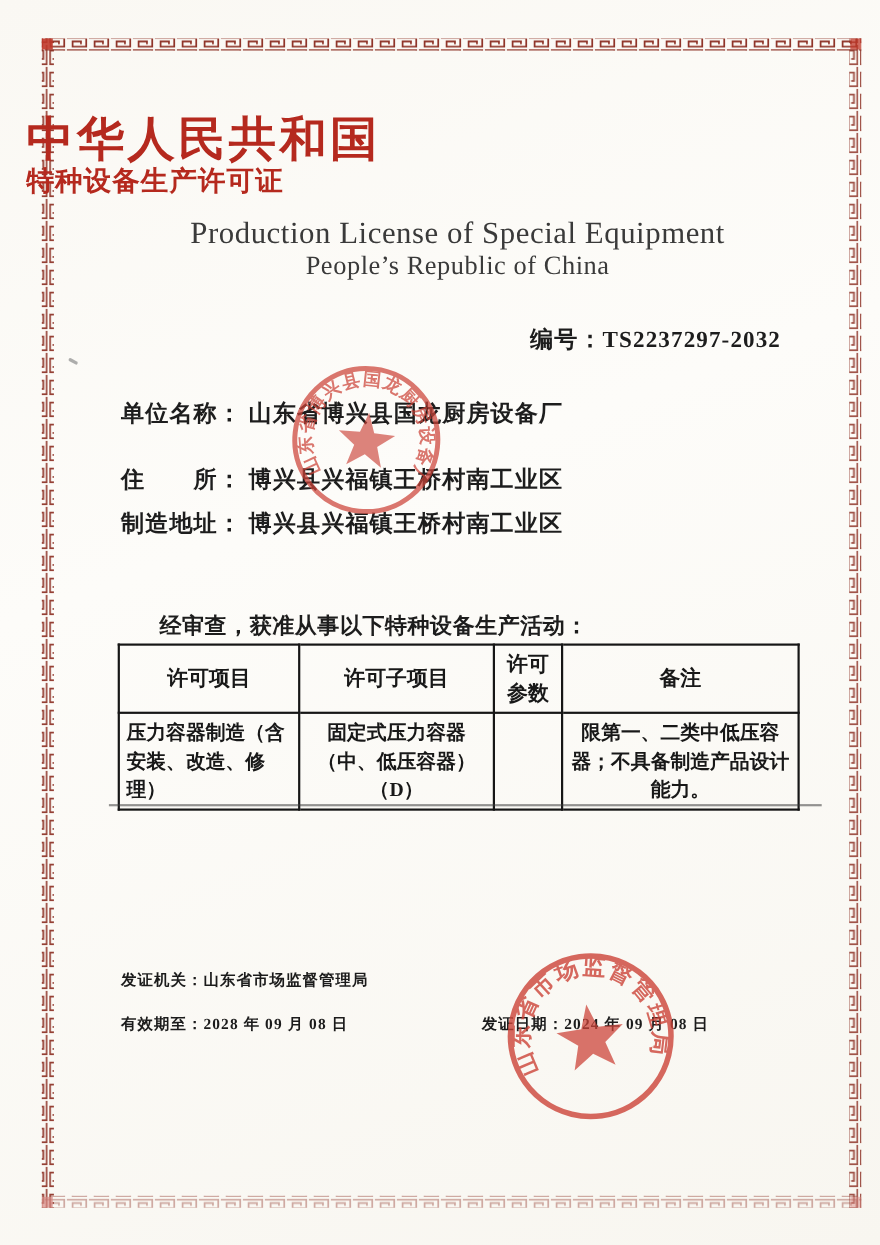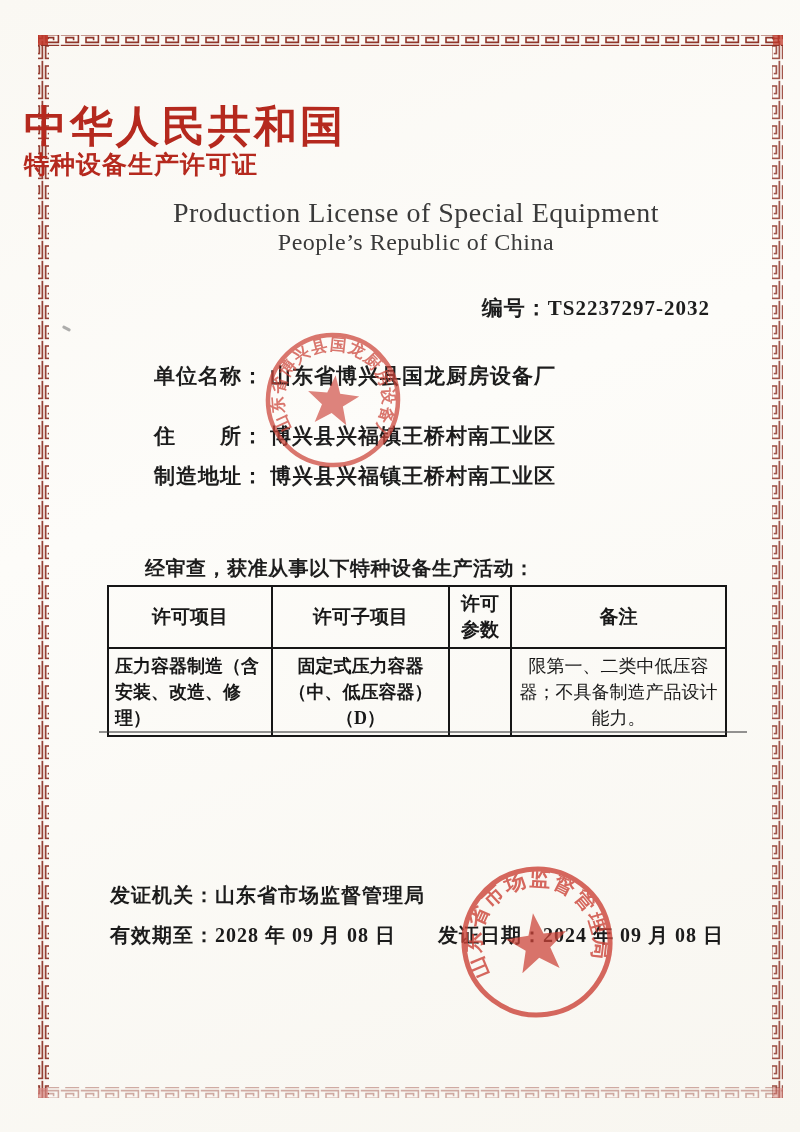--- a/index.html
+++ b/index.html
@@ -38,21 +38,21 @@
   }
   
   .field-line{
     left:110px;width:620px;
     font-size:21px;font-weight:600;color:#1d1d1d;letter-spacing:1px;
     white-space:nowrap;
   }
   .f-unit{top:362px;}
   .f-res{top:422px;}
   .f-addr{top:462px;}
-  .field-line .lab{margin-right:6px;margin-left:44px;}
+  .field-line .lab{margin-right:6px;}
   
   .intro-line{
     left:145px;top:555px;font-size:20px;font-weight:600;color:#1d1d1d;
     letter-spacing:0.5px;
   }
   
   .lic-table{
     position:absolute;left:107px;top:585px;
     border-collapse:collapse;table-layout:fixed;width:618px;
     font-family:"Liberation Serif", serif;
@@ -60,28 +60,28 @@
   .lic-table th,.lic-table td{
     border:2px solid #161616;
     font-size:18px;color:#181818;
     padding:4px 6px;vertical-align:middle;
   }
   .lic-table th{font-weight:600;font-size:19px;height:48px;text-align:center;}
   .lic-table td{height:76px;}
   .td-c1{text-align:left;font-weight:600;line-height:1.45;}
   .td-c2{text-align:center;font-weight:600;line-height:1.45;}
   .td-c3{text-align:center;}
-  .td-c4{text-align:center;font-weight:400;line-height:1.45;padding:4px 8px;}
+  .td-c4{text-align:center;font-weight:700;line-height:1.45;padding:4px 8px;}
   .table-underline{
     left:99px;top:731px;width:648px;height:2px;
     background:#3c3c3c;opacity:0.55;
   }
   
   .footer-line{
-    font-size:20px;font-weight:600;color:#1b1b1b;letter-spacing:1px;
+    font-size:14px;font-weight:600;color:#1b1b1b;letter-spacing:1px;
     white-space:nowrap;
   }
   .f-auth{left:110px;top:882px;}
   .f-valid{left:110px;top:922px;}
   .f-issue{left:438px;top:922px;}
   
   .stray-mark{
     left:62px;top:327px;width:9px;height:3px;
     background:#8b8b8b;transform:rotate(28deg);border-radius:2px;opacity:0.7;
   }

